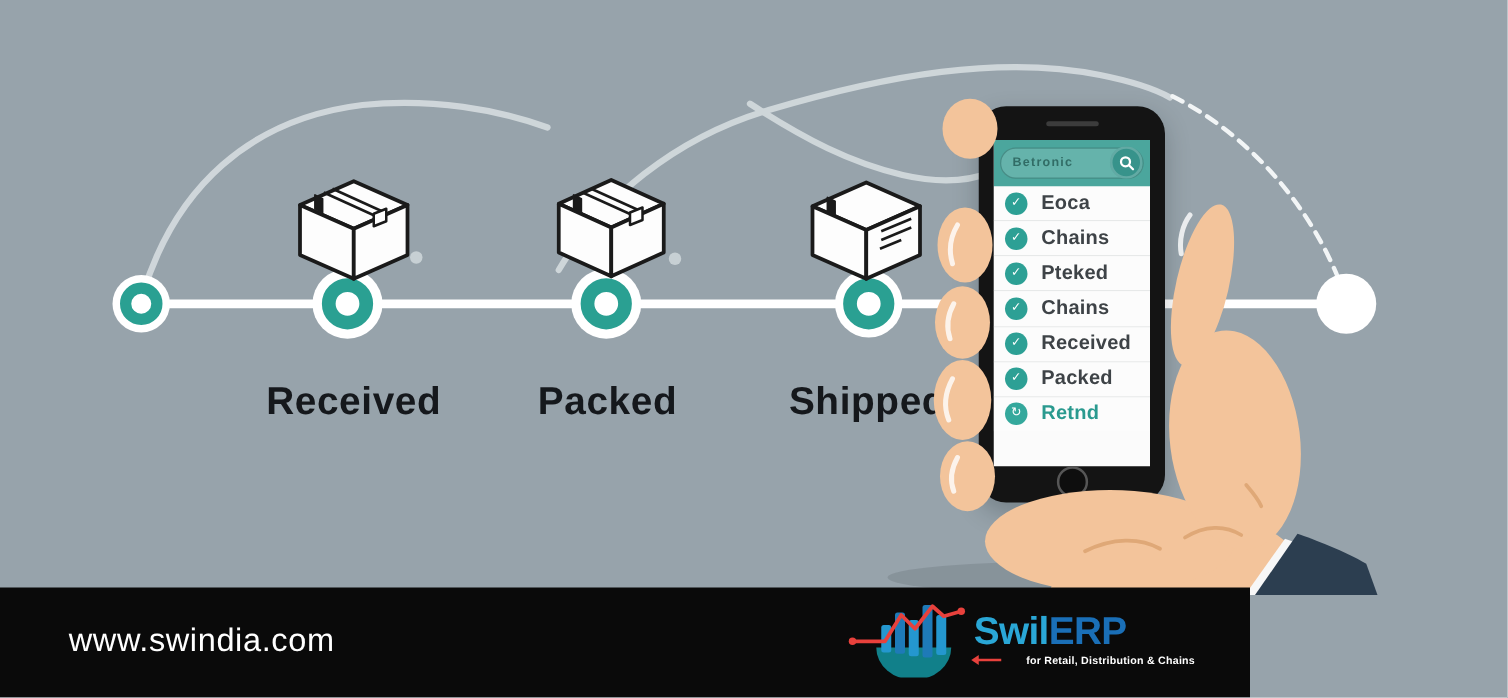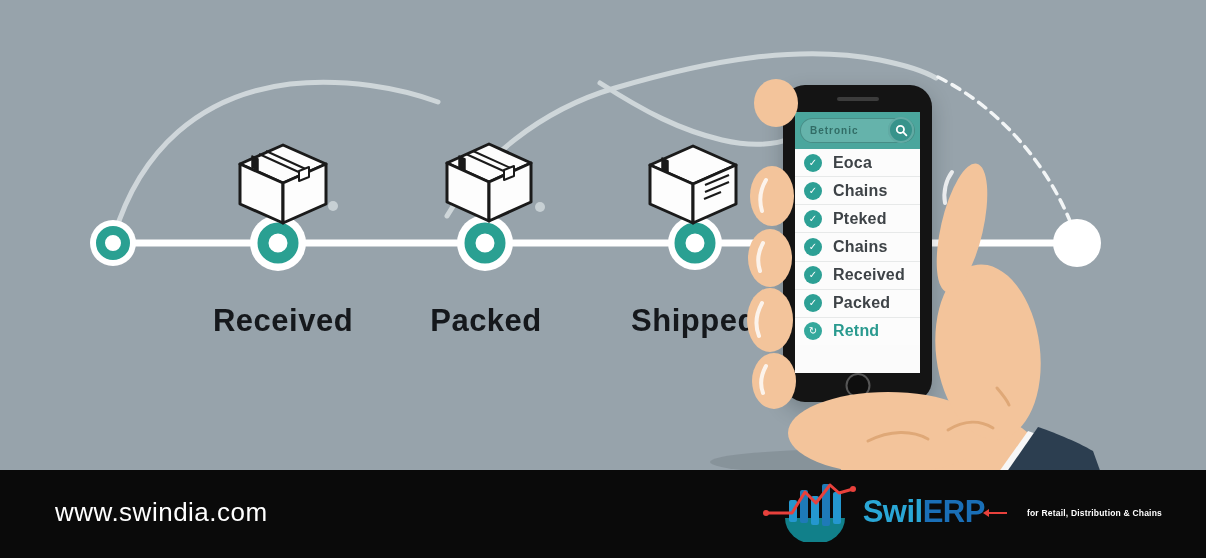--- a/index.html
+++ b/index.html
@@ -46,26 +46,26 @@
   .status-ico { width:18px; height:18px; min-width:18px; border-radius:50%; background:#2da095;
     color:#fff; font-size:10px; line-height:18px; text-align:center; }
   .status-txt { font-size:16px; font-weight:bold; color:#3e4347; letter-spacing:.2px; }
   .status-row.highlight .status-txt { color:#2a9a8f;text-align:right; }
   .status-row.highlight .status-ico { background:#34a89c; }
   .home-btn { position:absolute; left:50%; bottom:4px; transform:translateX(-50%);
     width:25px; height:25px; border-radius:50%; background:#0e0e0e;
     border:2px solid #565656; }
 
   
-  .footer { position:absolute; left:0; top:470px; width:1206px; height:88px;
+  .footer { position:absolute; left:0; top:470px; width:1000px; height:88px;
     background:#0a0a0a; z-index:5; }
   .website { position:absolute; left:55px; top:27px; font-size:26px; color:#fff;
     letter-spacing:.5px; }
   .logo { position:absolute; right:44px; top:10px; display:flex; align-items:center; gap:4px; }
-  .logo-text { display:flex; flex-direction:row;align-items:center; }
+  .logo-text { display:flex; flex-direction:column; }
   .brand { font-size:31px; font-weight:bold; letter-spacing:-.5px; line-height:1; }
   .brand .p1 { color:#2aa7d6; }
   .brand .p2 { color:#1a6fb7; }
   .tagline-row { display:flex; align-items:center; gap:20px; margin-top:3px; }
   .tag-arrow { position:relative; width:22px; height:2px; background:#e8413c; }
   .tag-arrow::before { content:""; position:absolute; left:-6px; top:-3px;
     border:4px solid transparent; border-right:6px solid #e8413c; }
   .tagline { font-size:8.5px; font-weight:bold; color:#fff; letter-spacing:.2px; white-space:nowrap; }
 </style>
 </head>

